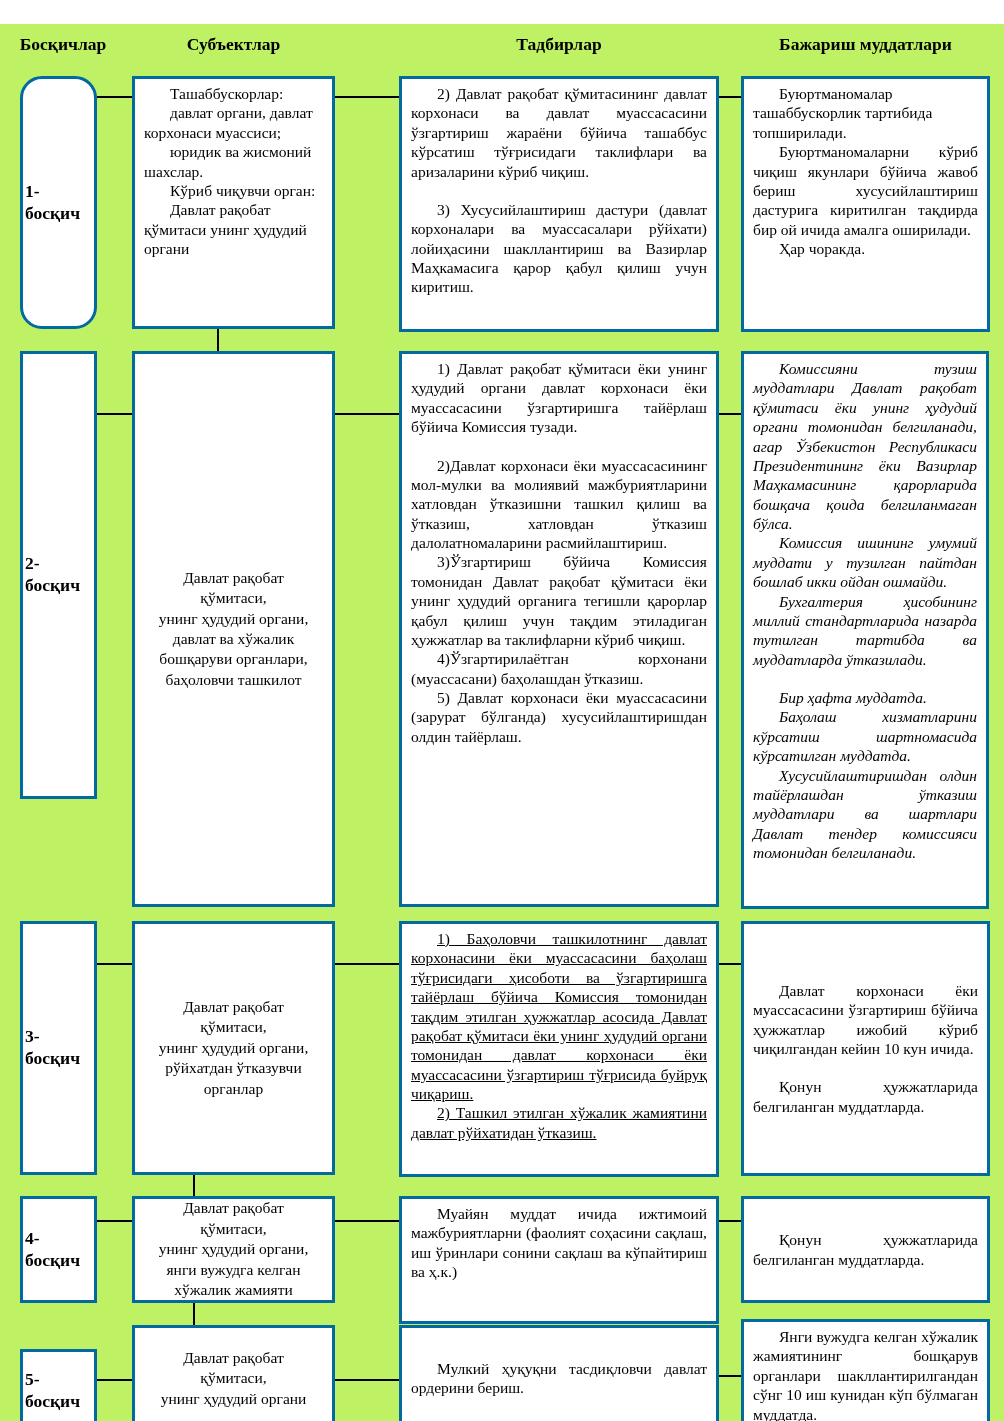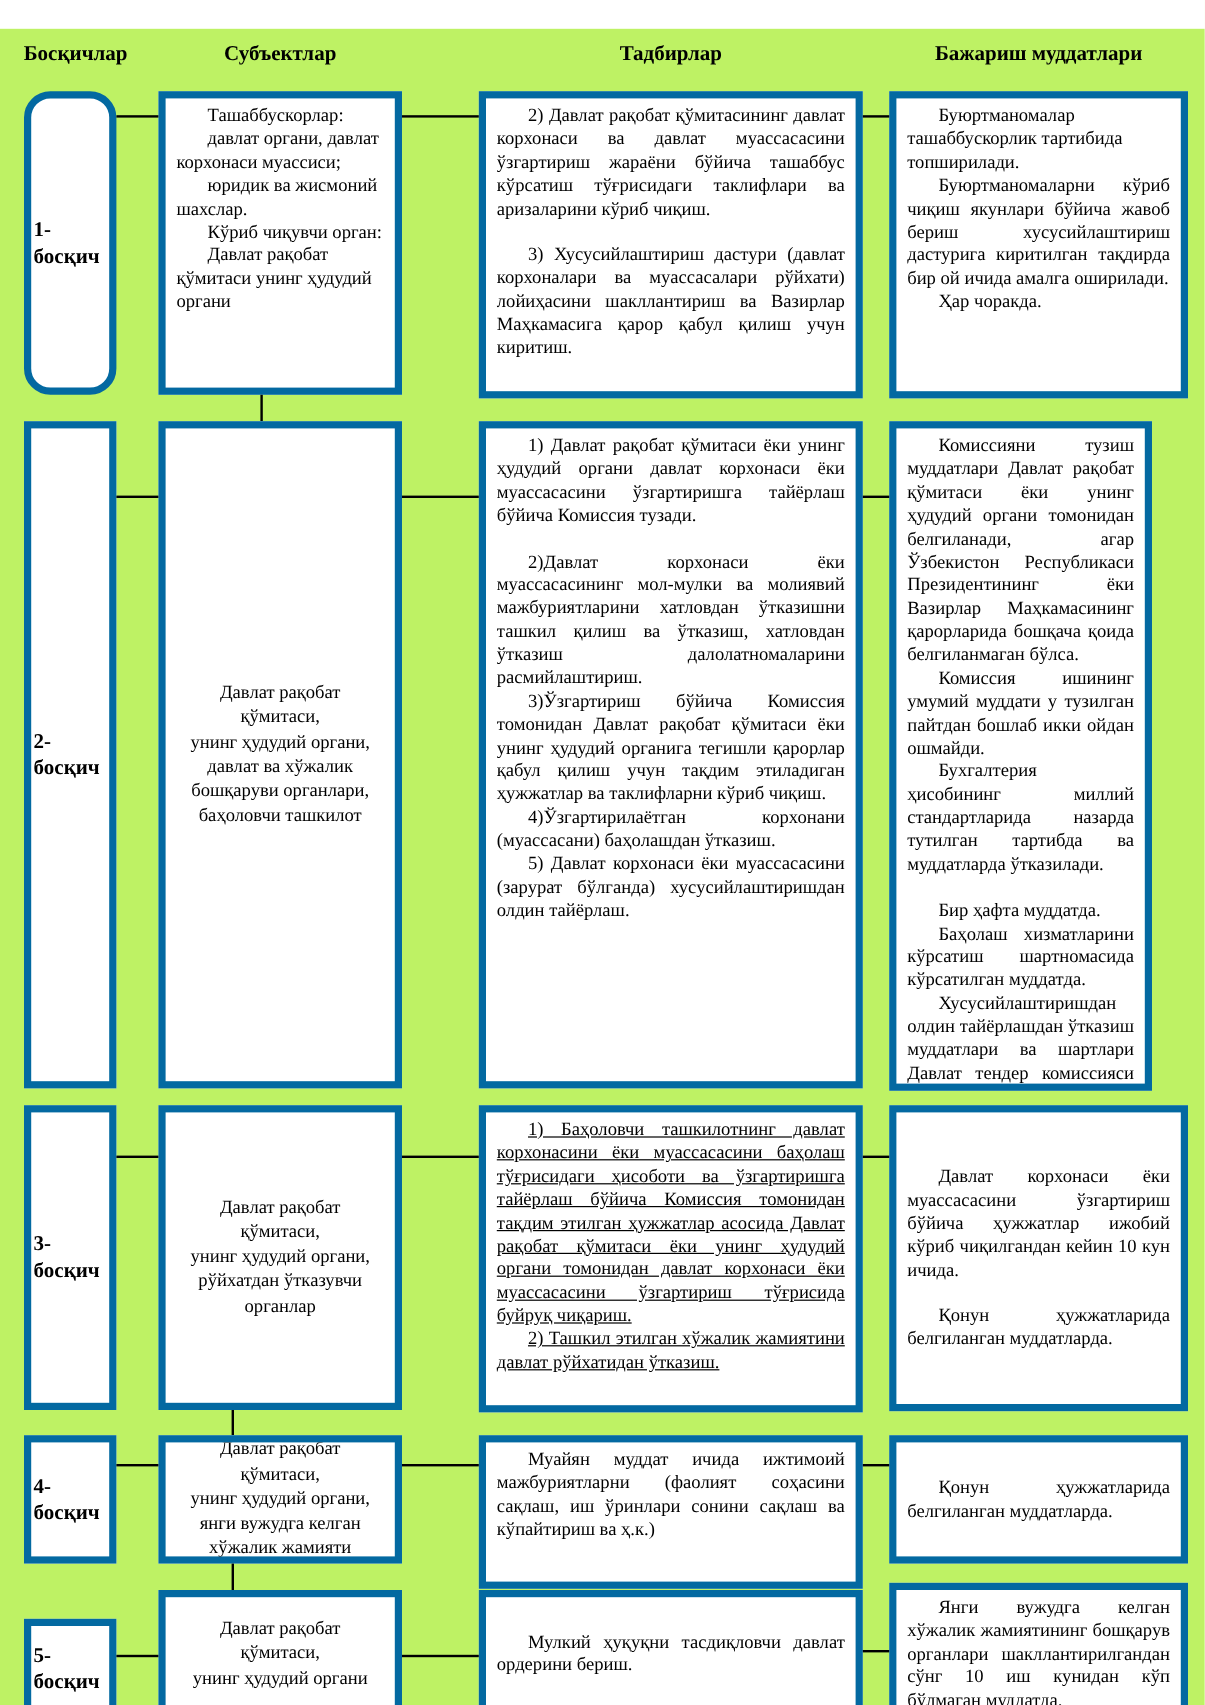--- a/index.html
+++ b/index.html
@@ -14,21 +14,21 @@
   .col-header {
     position:absolute;
     font-weight:bold;
     font-size:17.5px;
     text-align:center;
     line-height:1.2;
   }
   .box {
     position:absolute;
     box-sizing:border-box;
-    border:6px solid #0369a1;
+    border:3px solid #0369a1;
     background:#fff;
     padding:5px 9px;
     overflow:hidden;
     font-size:15.5px;
     line-height:1.25;
   }
   .stage-box {
     display:flex; align-items:center; justify-content:center;
     font-weight:bold; font-size:17.5px;
     padding:2px;
@@ -77,42 +77,42 @@
     <p class="para left">Буюртманомалар ташаббускорлик тартибида топширилади.</p>
     <p class="para">Буюртманомаларни кўриб чиқиш якунлари бўйича жавоб бериш хусусийлаштириш дастурига киритилган тақдирда бир ой ичида амалга оширилади.</p>
     <p class="para left">Ҳар чоракда.</p>
   </div>
 
   <div class="hline" style="left:97px; top:72px; width:35px;"></div>
   <div class="hline" style="left:335px; top:72px; width:64px;"></div>
   <div class="hline" style="left:719px; top:72px; width:22px;"></div>
   <div class="vline" style="left:217px; top:305px; height:22px;"></div>
 
-  <div class="box stage-box" style="left:20px; top:327px; width:77px; height:556px;">
+  <div class="box stage-box" style="left:20px; top:327px; width:77px; height:448px;">
     <span>2-босқич</span>
   </div>
 
   <div class="box center-v" style="left:132px; top:327px; width:203px; height:556px;">
     <div class="subject-center">Давлат рақобат
 қўмитаси,
 унинг ҳудудий органи,
 давлат ва хўжалик
 бошқаруви органлари,
 баҳоловчи ташкилот</div>
   </div>
 
   <div class="box" style="left:399px; top:327px; width:320px; height:556px;">
     <p class="para">1) Давлат рақобат қўмитаси ёки унинг ҳудудий органи давлат корхонаси ёки муассасасини ўзгартиришга тайёрлаш бўйича Комиссия тузади.</p>
     <p class="para gap">2)Давлат корхонаси ёки муассасасининг мол-мулки ва молиявий мажбуриятларини хатловдан ўтказишни ташкил қилиш ва ўтказиш, хатловдан ўтказиш далолатномаларини расмийлаштириш.</p>
     <p class="para">3)Ўзгартириш бўйича Комиссия томонидан Давлат рақобат қўмитаси ёки унинг ҳудудий органига тегишли қарорлар қабул қилиш учун тақдим этиладиган ҳужжатлар ва таклифларни кўриб чиқиш.</p>
     <p class="para">4)Ўзгартирилаётган корхонани (муассасани) баҳолашдан ўтказиш.</p>
     <p class="para">5) Давлат корхонаси ёки муассасасини (зарурат бўлганда) хусусийлаштиришдан олдин тайёрлаш.</p>
   </div>
 
-  <div class="box" style="left:741px; top:327px; width:219px; height:558px;">
+  <div class="box" style="left:741px; top:327px; width:248px; height:558px;font-style:italic;">
     <p class="para">Комиссияни тузиш муддатлари Давлат рақобат қўмитаси ёки унинг ҳудудий органи томонидан белгиланади, агар Ўзбекистон Республикаси Президентининг ёки Вазирлар Маҳкамасининг қарорларида бошқача қоида белгиланмаган бўлса.</p>
     <p class="para">Комиссия ишининг умумий муддати у тузилган пайтдан бошлаб икки ойдан ошмайди.</p>
     <p class="para">Бухгалтерия ҳисобининг миллий стандартларида назарда тутилган тартибда ва муддатларда ўтказилади.</p>
     <p class="para gap">Бир ҳафта муддатда.</p>
     <p class="para">Баҳолаш хизматларини кўрсатиш шартномасида кўрсатилган муддатда.</p>
     <p class="para">Хусусийлаштиришдан олдин тайёрлашдан ўтказиш муддатлари ва шартлари Давлат тендер комиссияси томонидан белгиланади.</p>
   </div>
 
   <div class="hline" style="left:97px; top:389px; width:35px;"></div>
   <div class="hline" style="left:335px; top:389px; width:64px;"></div>

